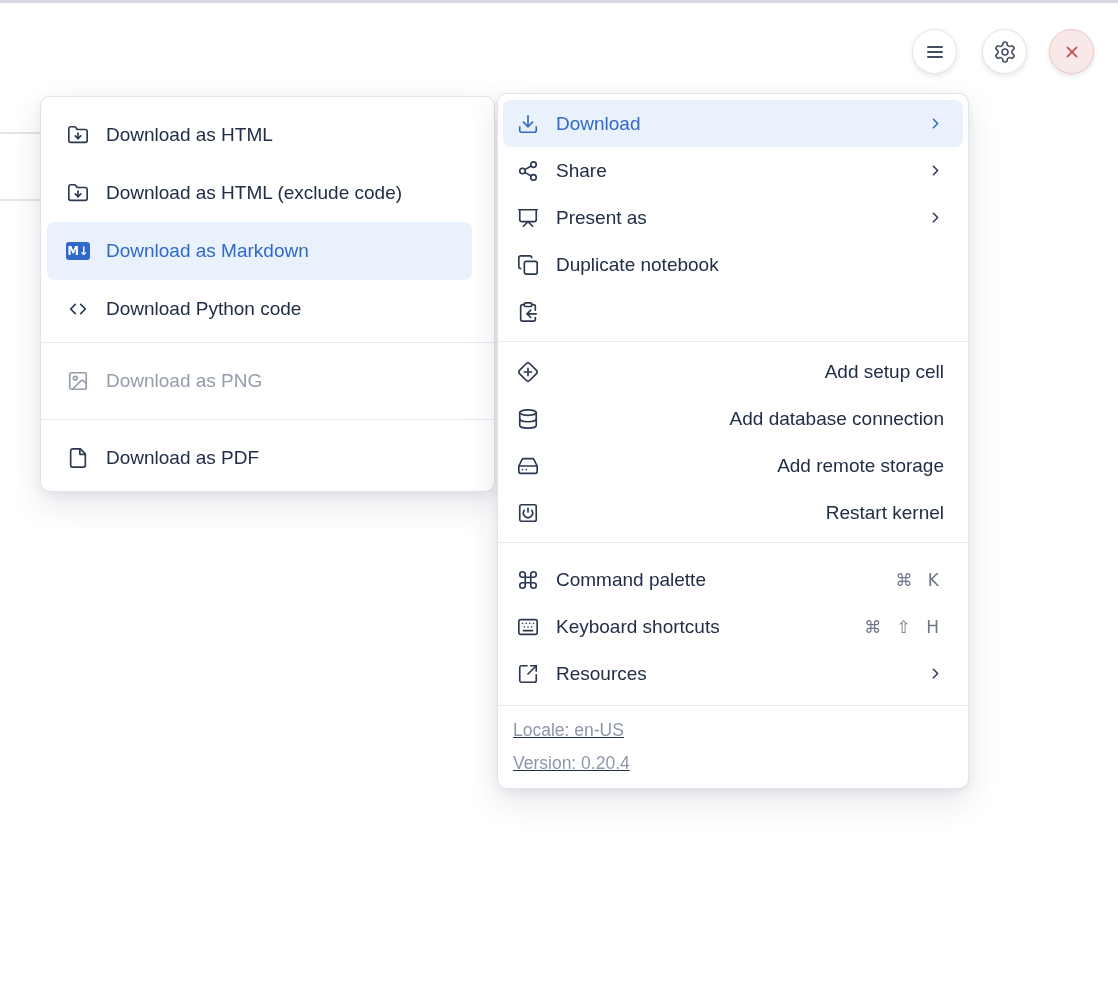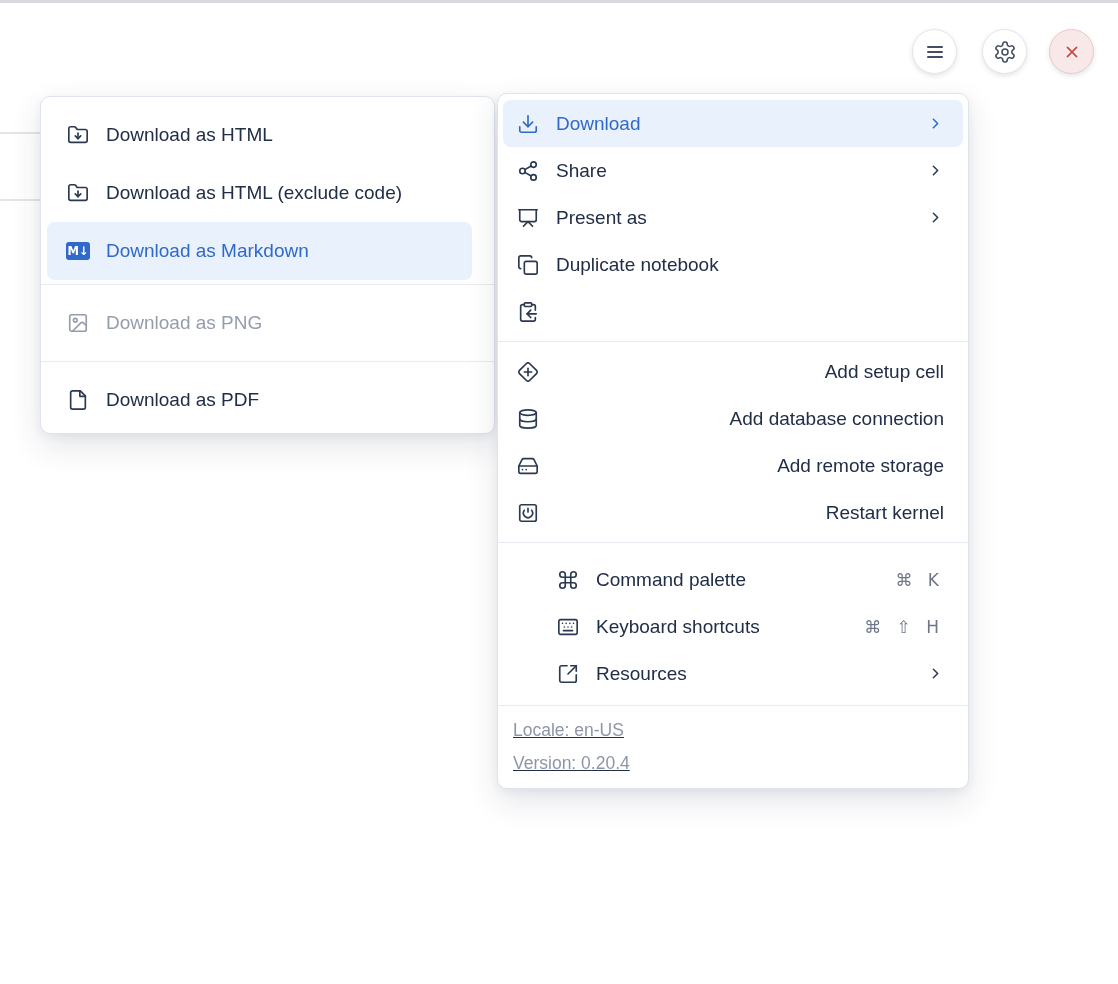--- a/index.html
+++ b/index.html
@@ -35,21 +35,21 @@
     border:1px solid #dfe3eb; border-radius:10px;
     box-shadow: 0 12px 32px rgba(32,45,70,0.12), 0 3px 8px rgba(32,45,70,0.06);
   }
   .panel.main { left:497px; top:93px; width:472px; z-index:2; }
   .panel.sub  { left:40px;  top:96px; width:455px; z-index:1; }
 
   .sep { height:1px; background:#e7eaf0; }
 
   .m-s1 { padding:6px 0; }
   .m-s2 { padding:6px 0;text-align:right; }
-  .m-s3 { padding:13px 0 8px 0;margin-left:40px; }
+  .m-s3 { padding:13px 0 8px 0; }
   .sub-s1 { padding:9px 16px 4px 0; }
   .sub-s2 { padding:9px 0 9px 0; }
   .sub-s3 { padding:9px 0 4px 0; }
 
   .mi {
     display:flex; align-items:center; gap:16px;
     height:47px; padding:0 24px 0 18px;
     font-size:19px; color:#212e47; cursor:pointer; white-space:nowrap;
   }
   .panel.sub .mi { height:58px; padding:0 24px 0 25px; }
@@ -322,20 +322,29 @@
       <span class="lbl">Download as HTML (exclude code)</span>
     </div>
 
     <div class="mi active">
       <span class="ic">
         <span class="md-badge">M↓</span>
       </span>
       <span class="lbl">Download as Markdown</span>
     </div>
 
+    <div class="mi">
+      <span class="ic">
+        <svg viewBox="0 0 24 24" fill="none" stroke="currentColor" stroke-width="1.8" stroke-linecap="round" stroke-linejoin="round">
+            <polyline points="15 17 20 12 15 7"></polyline>
+            <polyline points="9 7 4 12 9 17"></polyline>
+          </svg>
+      </span>
+      <span class="lbl">Download Python code</span>
+    </div>
   </div>
 
   <div class="sep"></div>
 
   <div class="sub-s2">
     <div class="mi disabled">
       <span class="ic">
         <svg viewBox="0 0 24 24" fill="none" stroke="currentColor" stroke-width="1.8" stroke-linecap="round" stroke-linejoin="round">
             <rect width="18" height="18" x="3" y="3" rx="2" ry="2"></rect>
             <circle cx="9" cy="9" r="2"></circle>

